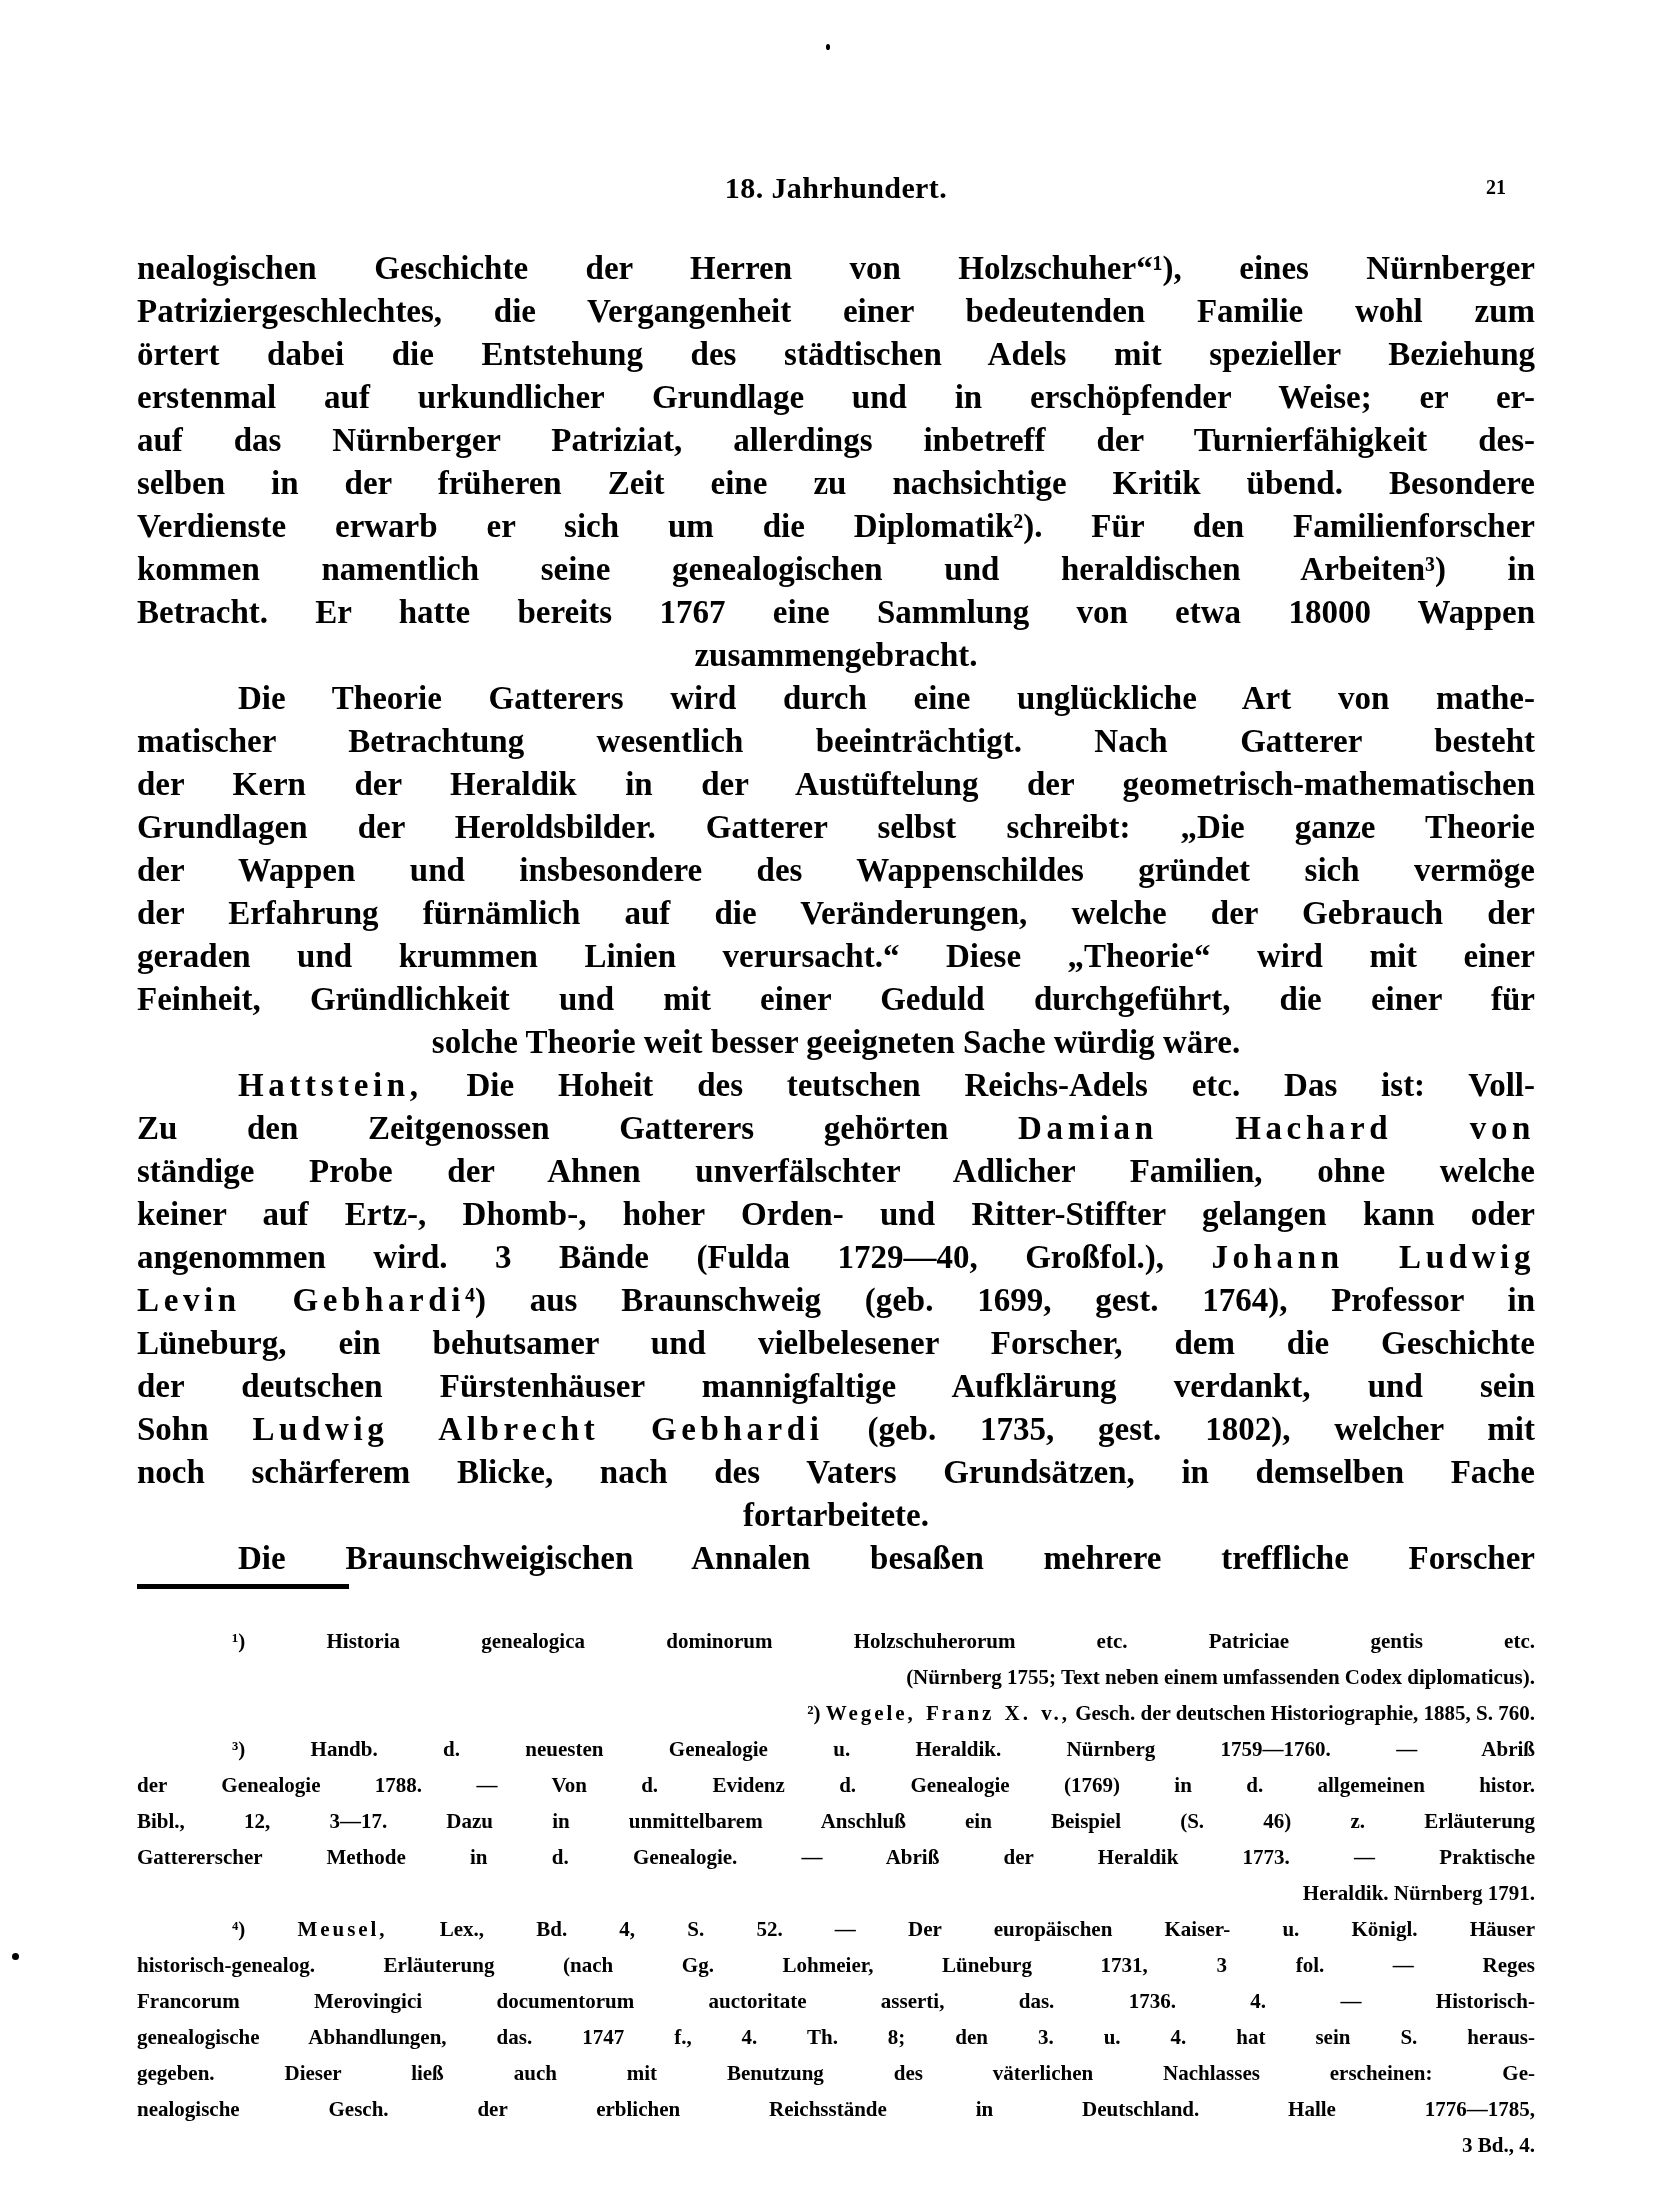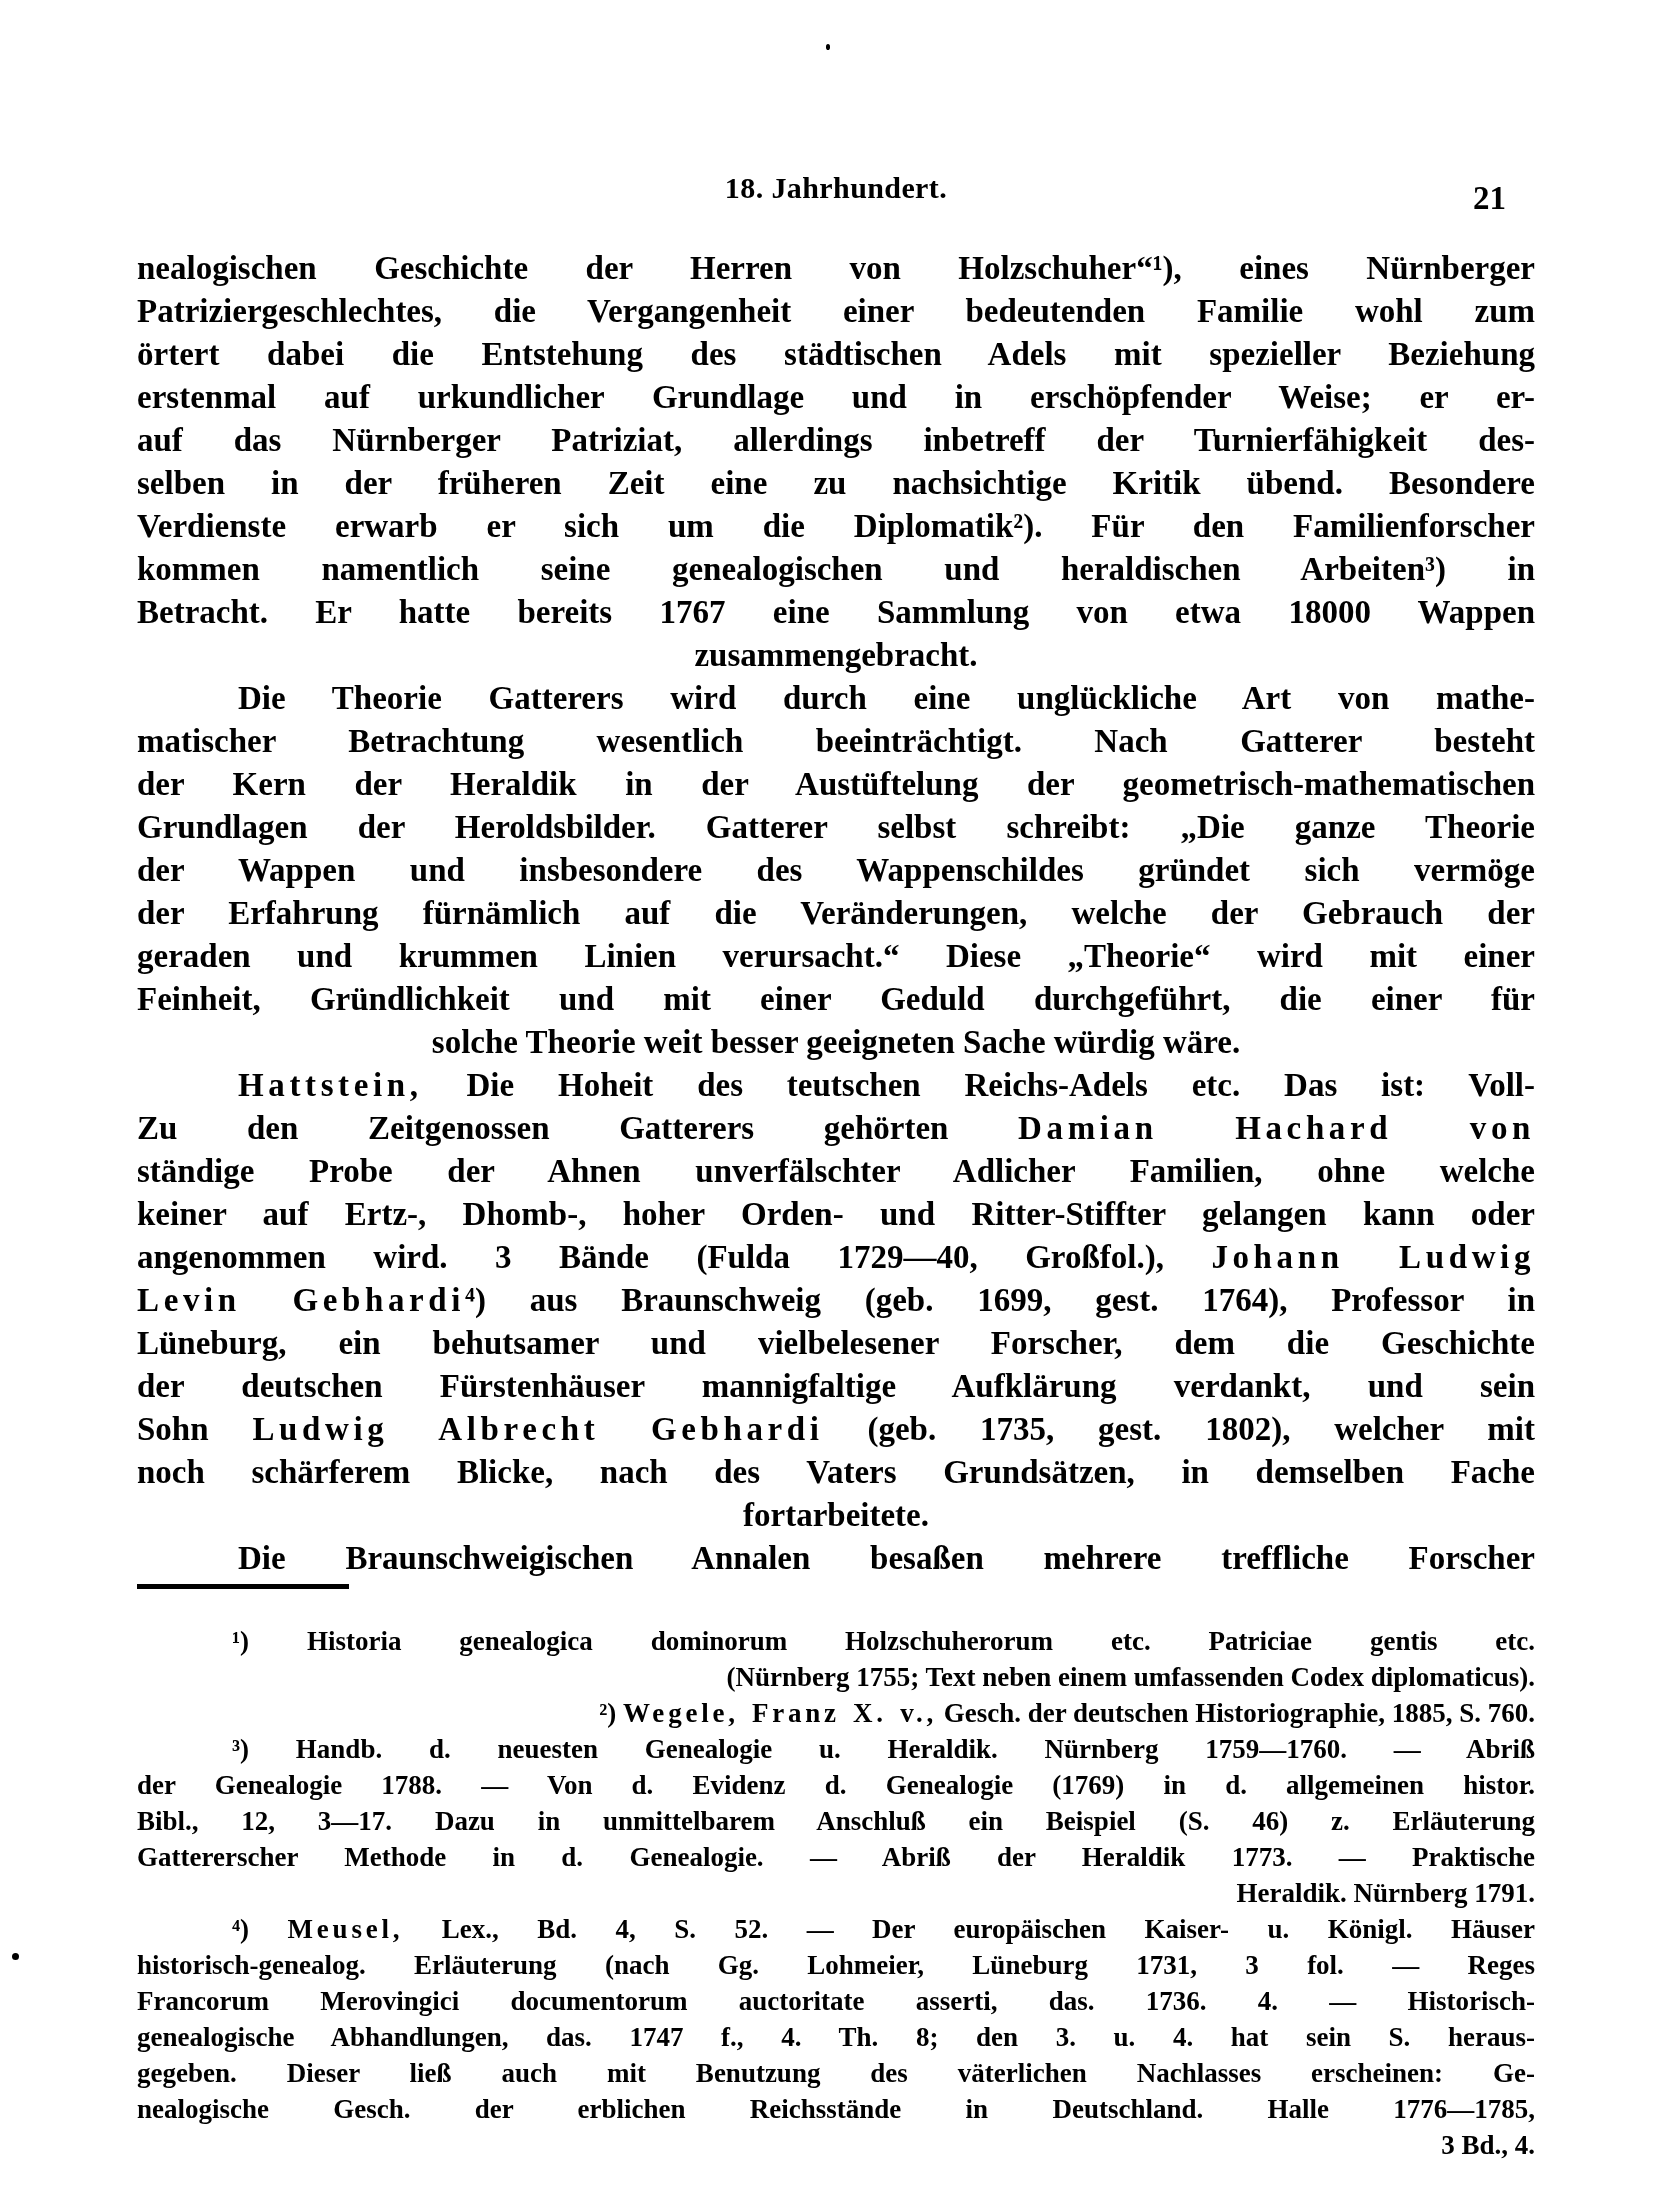--- a/index.html
+++ b/index.html
@@ -17,23 +17,23 @@
   }
   .header{position:relative;height:35px;margin-bottom:42px;}
   .header-title{
     text-align:center;
     font-size:30px;
     line-height:35px;
     letter-spacing:0.4px;
   }
   .page-number{
     position:absolute;
-    top:11px;
+    top:0;
     right:29px;
-    font-size:33px;
+    font-size:20px;
     line-height:35px;
   }
   .body-text{font-size:33px;}
   .line{
     height:43px;
     line-height:43px;
     white-space:nowrap;
     text-align:center;
   }
   .line.just{
@@ -43,21 +43,21 @@
   }
   .paragraph.indent .line:first-child{text-indent:101px;}
   .sperr{letter-spacing:0.14em;word-spacing:0.1em;}
   .footnote-rule{
     width:212px;
     height:5.3px;
     background:#000;
     margin-top:3.5px;
     margin-bottom:34px;
   }
-  .footnotes{font-size:27px;}
+  .footnotes{font-size:21px;}
   .fn-line{
     height:36px;
     line-height:36px;
     white-space:nowrap;
     text-align:right;
   }
   .fn-line.just{
     white-space:normal;
     text-align:justify;
     text-align-last:justify;

